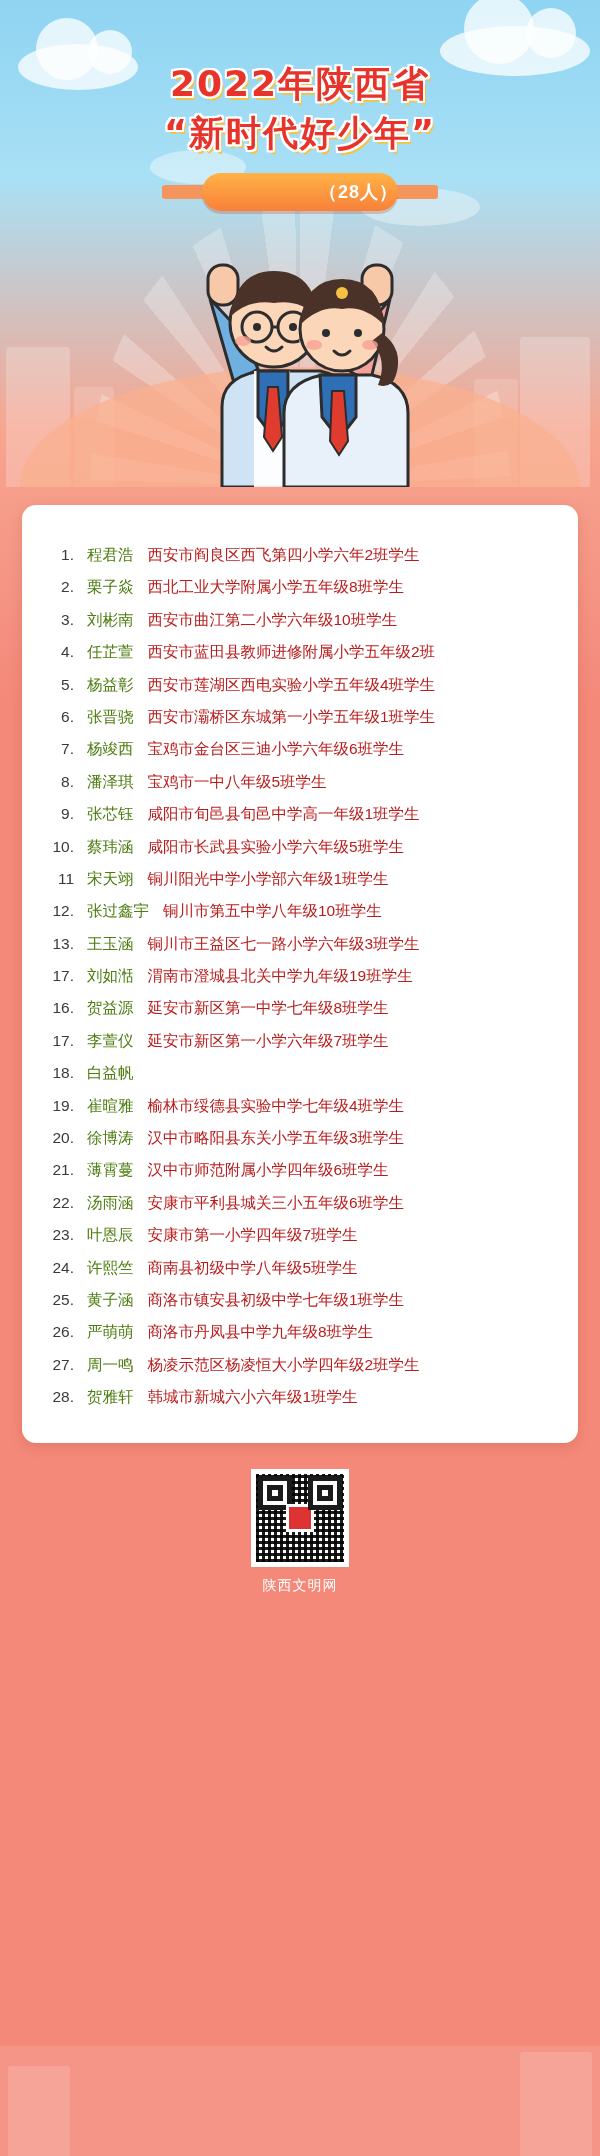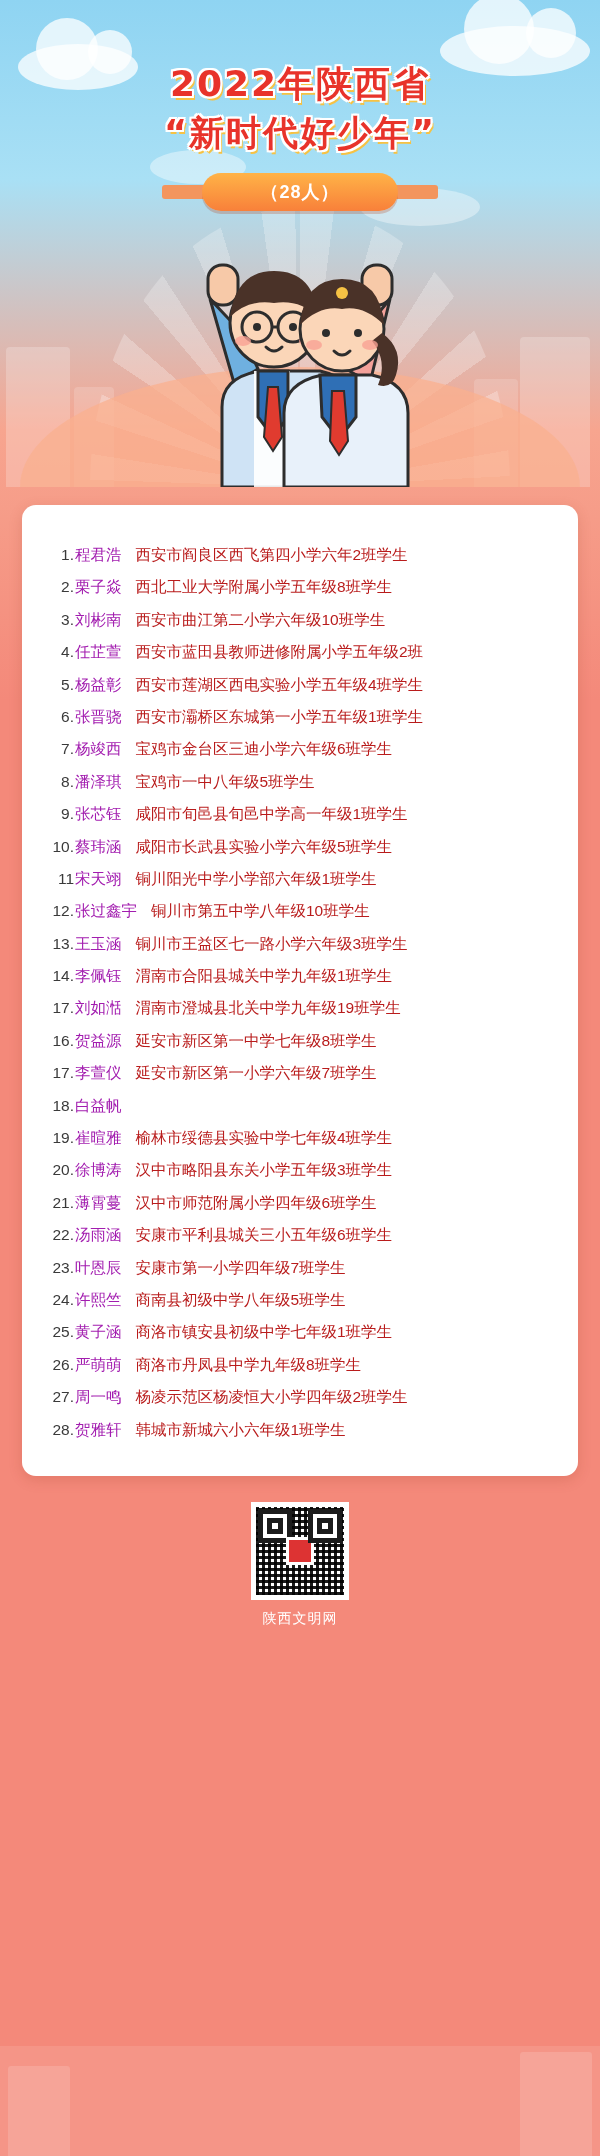--- a/index.html
+++ b/index.html
@@ -57,21 +57,21 @@
   .title-line.second { font-size: 35px; }
   .badge-wrap {
     margin: 14px auto 0;
     width: 196px;
     height: 38px;
     border-radius: 19px;
     background: linear-gradient(#ffb347, #f8803a);
     box-shadow: 0 3px 0 rgba(180,60,20,.25);
     display: flex;
     align-items: center;
-    justify-content: center;
+    justify-content: flex-end;
     position: relative;
   }
   .badge-wrap::before,
   .badge-wrap::after {
     content: "";
     position: absolute;
     top: 12px;
     width: 56px;
     height: 14px;
     background: #f3955d;
@@ -160,23 +160,23 @@
     line-height: 1.55;
     padding: 4.2px 0 4.2px 12px;
     white-space: nowrap;
   }
   .row .no {
     min-width: 26px;
     text-align: right;
     color: #3a3a3a;
   }
   .row .nm {
-    margin-left: 1px;
+    margin-left: 13px;
     margin-right: 14px;
-    color: #a21caf;
+    color: #4d7c0f;
   }
   .row .sc {
     color: #b91c1c;
   }
 
   
   .footer {
     position: relative;
     margin-top: 26px;
     padding-bottom: 18px;
@@ -372,25 +372,20 @@
           <span class="no">12.</span>
           <span class="nm">张过鑫宇</span>
           <span class="sc">铜川市第五中学八年级10班学生</span>
         </li>
       <li class="row">
           <span class="no">13.</span>
           <span class="nm">王玉涵</span>
           <span class="sc">铜川市王益区七一路小学六年级3班学生</span>
         </li>
       <li class="row">
-          <span class="no">14.</span>
-          <span class="nm">李佩钰</span>
-          <span class="sc">渭南市合阳县城关中学九年级1班学生</span>
-        </li>
-      <li class="row">
           <span class="no">17.</span>
           <span class="nm">刘如湉</span>
           <span class="sc">渭南市澄城县北关中学九年级19班学生</span>
         </li>
       <li class="row">
           <span class="no">16.</span>
           <span class="nm">贺益源</span>
           <span class="sc">延安市新区第一中学七年级8班学生</span>
         </li>
       <li class="row">

